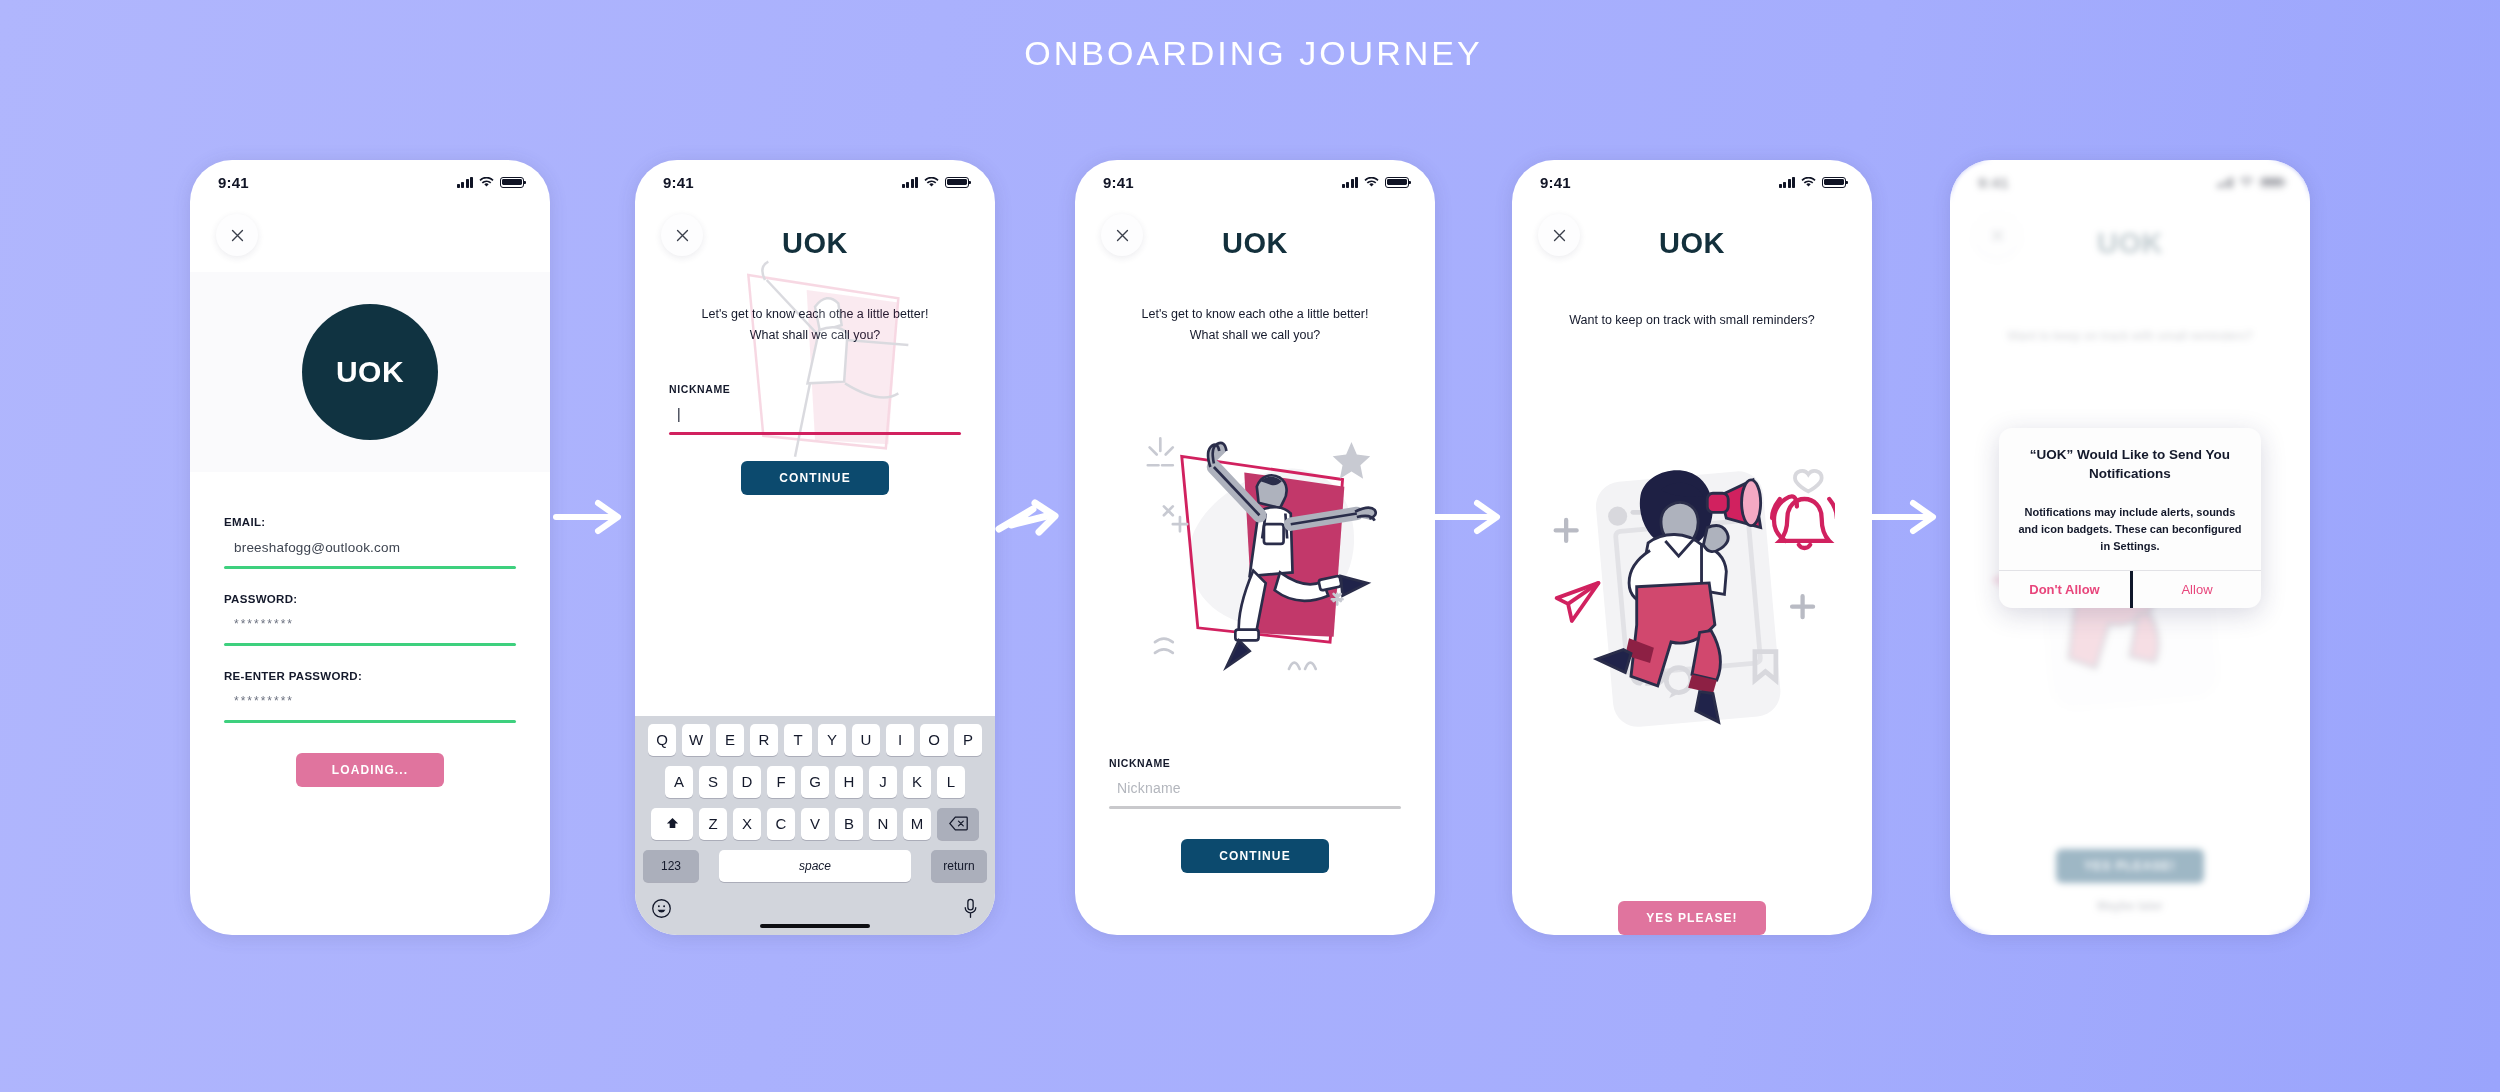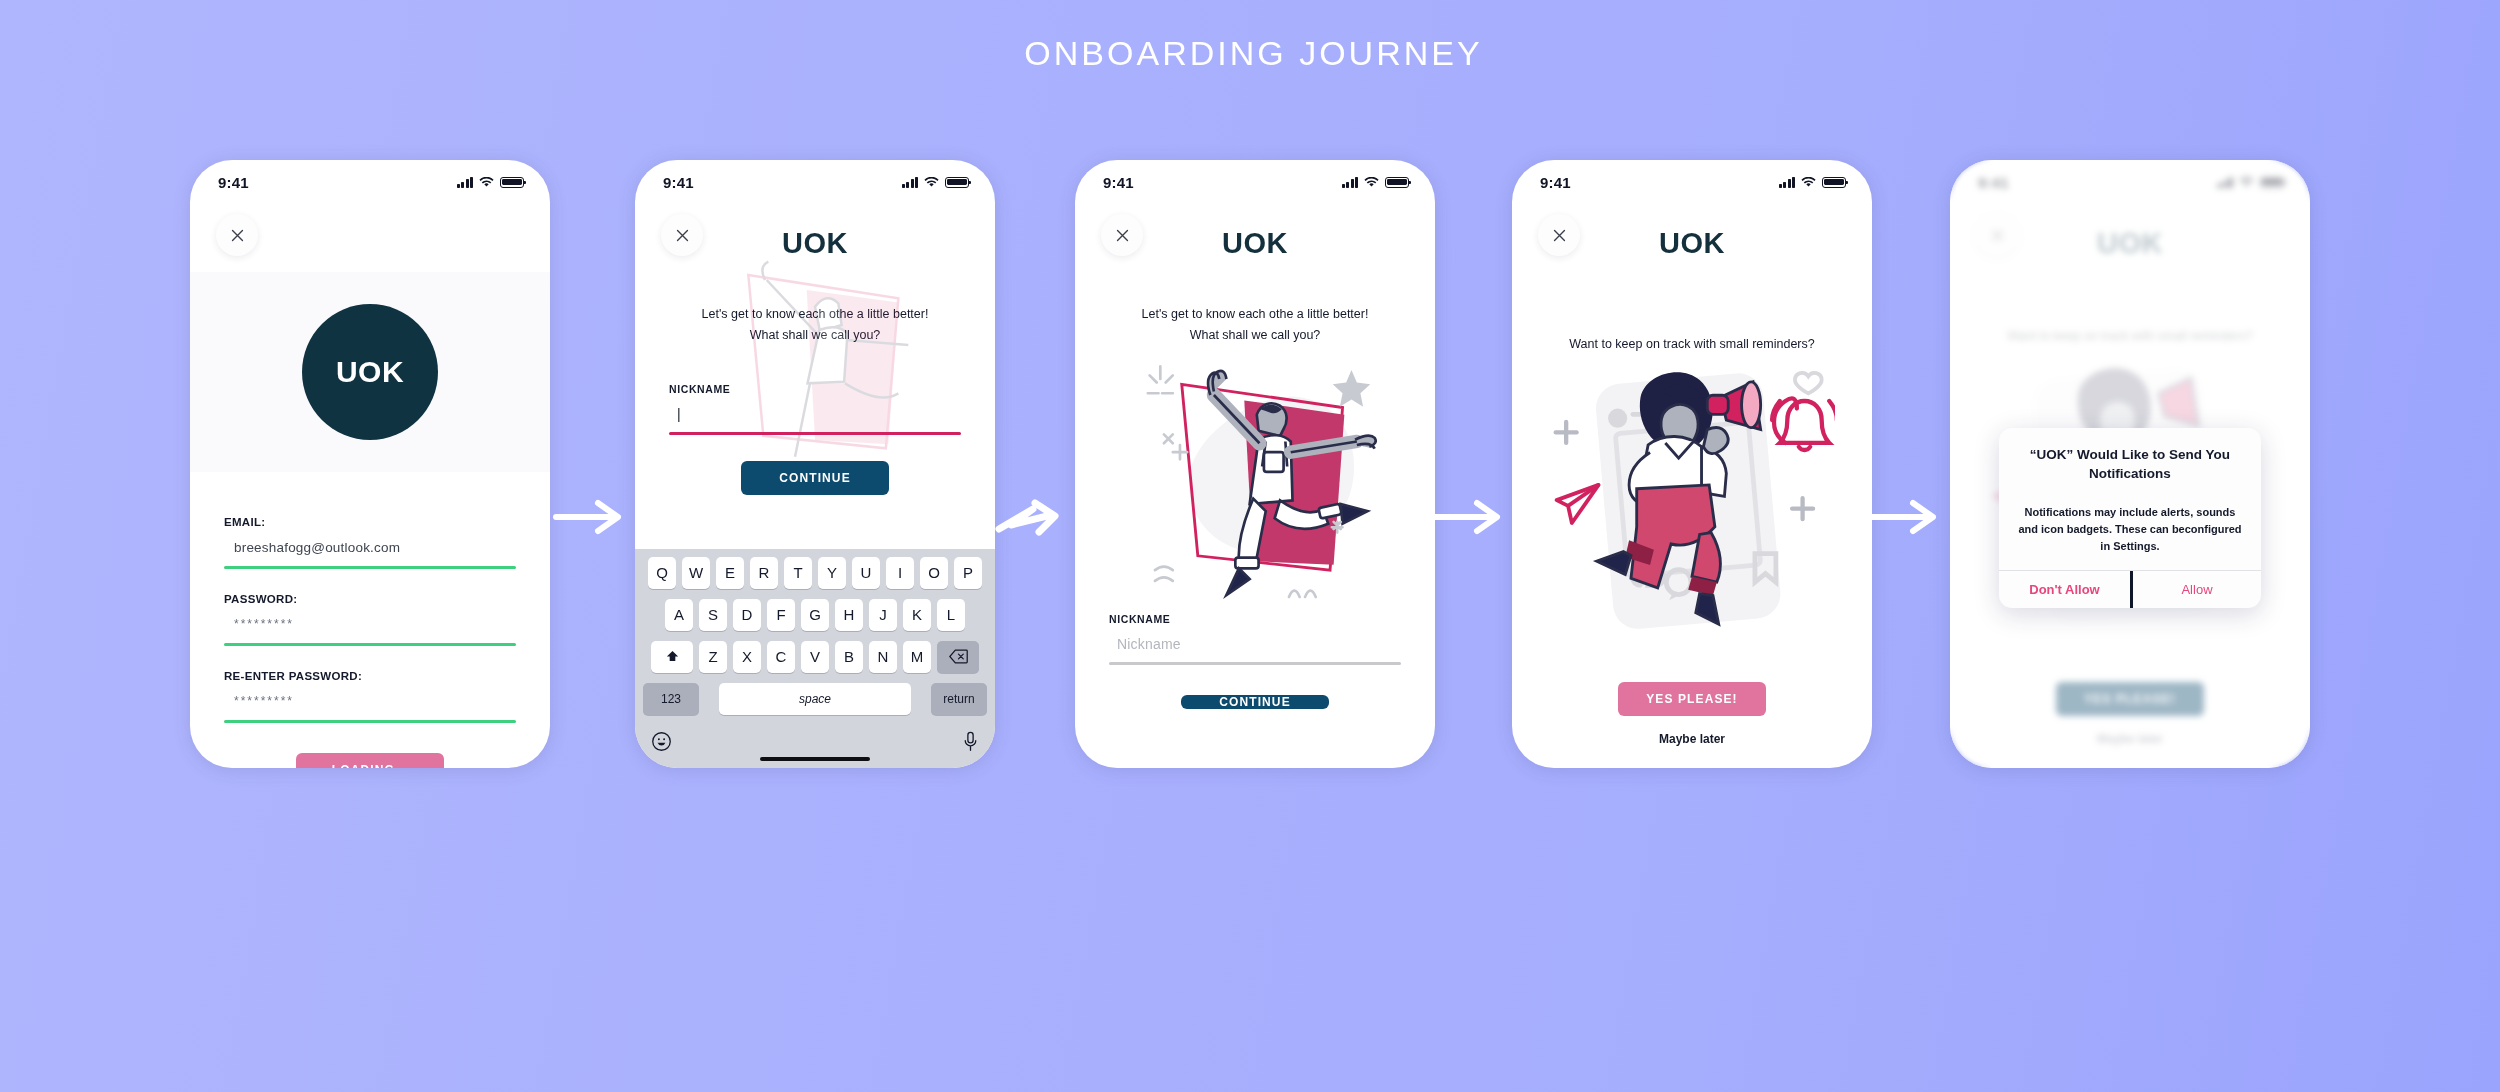--- a/index.html
+++ b/index.html
@@ -23,21 +23,21 @@
     letter-spacing: 3px;
     font-weight: 400;
     margin-left: 7px;
   }
 
   
   .phone {
     position: absolute;
     top: 160px;
     width: 360px;
-    height: 608px;
+    height: 775px;
     background: #ffffff;
     border-radius: 42px;
     overflow: hidden;
     box-shadow: 0 2px 18px rgba(60,60,120,0.16);
   }
   #phone1 { left: 190px; }
   #phone2 { left: 635px; }
   #phone3 { left: 1075px; }
   #phone4 { left: 1512px; }
   #phone5 { left: 1950px; }
@@ -506,21 +506,21 @@
 
     <div class="app-header">
       <div class="close-btn">
         <svg viewBox="0 0 24 24" fill="none" stroke="#3a3f4b" stroke-width="1.9" stroke-linecap="round">
             <path d="M5 5 19 19M19 5 5 19"></path>
           </svg>
       </div>
       <div class="app-wordmark">UOK</div>
     </div>
 
-    <div class="prompt" style="margin-top:52px">Want to keep on track with small reminders?</div>
+    <div class="prompt" style="margin-top:28px">Want to keep on track with small reminders?</div>
 
     <div class="illo">
       <svg width="286" height="296" viewBox="0 0 300 310">
 
         <rect x="58" y="24" width="176" height="258" rx="26" fill="#f3f3f5" transform="rotate(-5 146 153)"></rect>
         <rect x="76" y="76" width="140" height="150" rx="5" fill="none" stroke="#e2e2e6" stroke-width="5" transform="rotate(-5 146 153)"></rect>
         <circle cx="72" cy="66" r="10" fill="#d8d8dd"></circle>
         <path d="M88 62h40" stroke="#d8d8dd" stroke-width="5" stroke-linecap="round"></path>
         <path d="M96 244a11 11 0 1 1 11-11" fill="#d8d8dd"></path>
         <path d="M101 233c0-6 5-11 11-11s11 5 11 11-5 11-11 11h-11z" fill="#d8d8dd"></path>
@@ -569,21 +569,20 @@
         <path d="M272 22c-4-6-14-4-14 4 0 7 14 14 14 14s14-7 14-14c0-8-10-10-14-4z" fill="none" stroke="#d8d8dd" stroke-width="4"></path>
 
         <g stroke="#b9bbc4" stroke-width="4.5" stroke-linecap="round">
           <path d="M18 70v22M7 81h22"></path>
           <path d="M266 150v22M255 161h22"></path>
         </g>
       </svg>
     </div>
 
     <button class="btn-primary">YES PLEASE!</button>
-    <div class="maybe-later">Maybe later</div>
 
   </div>
 </div>
 
 <div class="phone" id="phone5">
   <div class="phone-inner screen-blur">
 
     <div class="statusbar">
       <span class="sb-time">9:41</span>
       <span class="sb-right">

